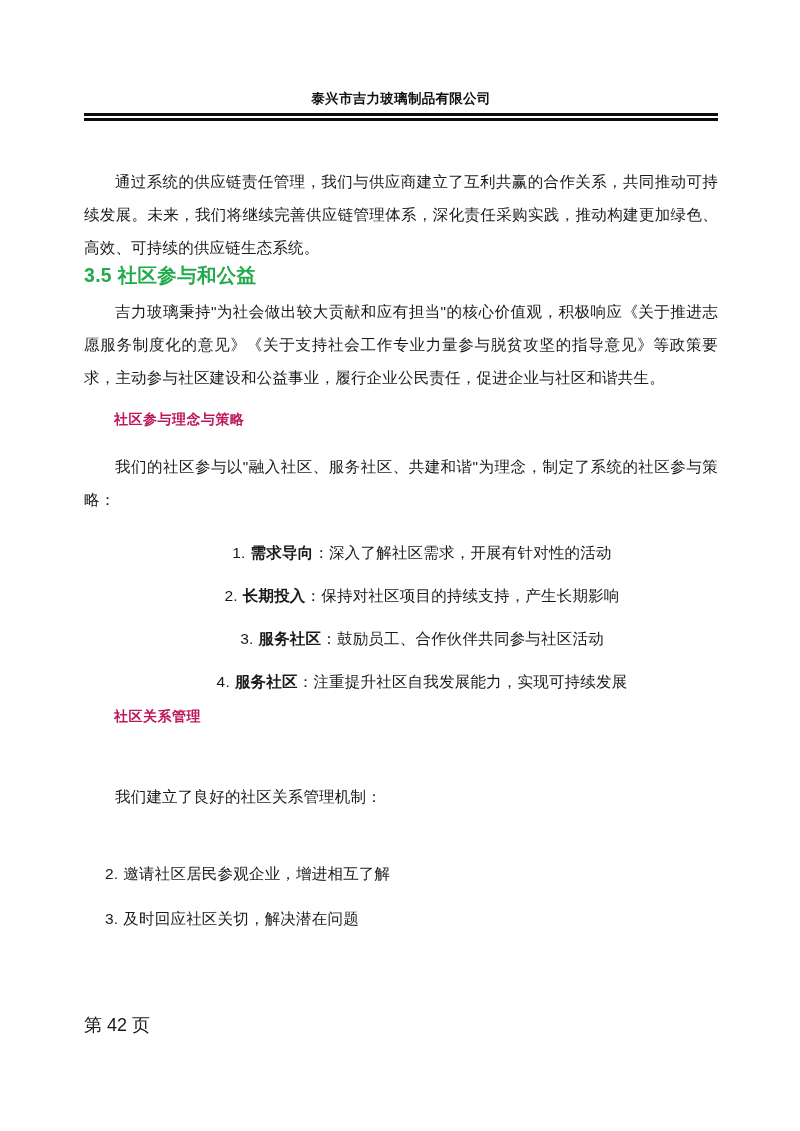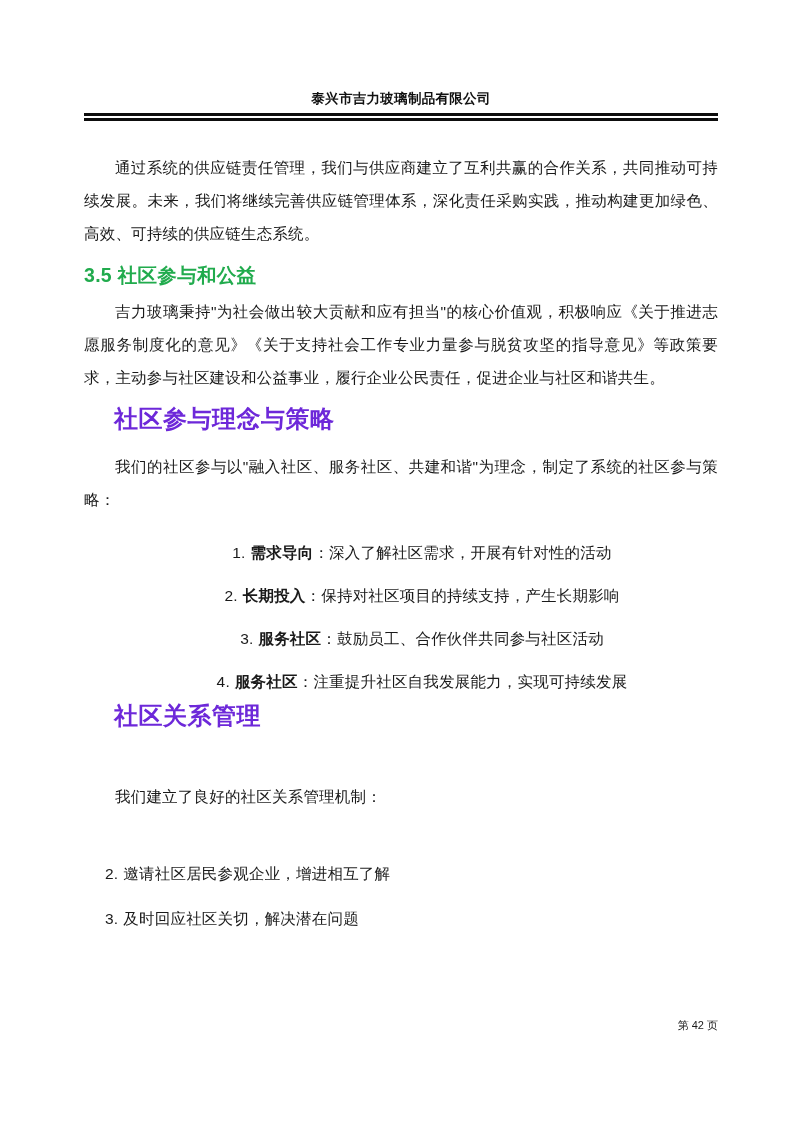--- a/index.html
+++ b/index.html
@@ -31,36 +31,36 @@
   }
 
   .para {
     font-size: 15.5px;
     line-height: 33px;
     letter-spacing: 0.2px;
     text-align: justify;
   }
   .indent { text-indent: 31px; }
 
-  .p1 { top: 151px; }
+  .p1 { top: 165px; }
   .section-heading {
     top: 260px;
     font-size: 19.5px;
     line-height: 30px;
     font-weight: bold;
     color: var(--accent-green, #21ab4d);
     letter-spacing: 0.3px;
   }
   .p2 { top: 295px; }
 
   .subheading {
-    font-size: 24px;
+    font-size: 14px;
     line-height: 30px;
     font-weight: bold;
-    color: #6d28d9;
+    color: #be185d;
     padding-left: 30px;
     letter-spacing: 0.5px;
   }
   .sub1 { top: 404px; }
   .p3 { top: 450px; }
 
   .doc-list { padding-left: 21px; }
   .list1 { top: 536px; text-align: center; }
   .list2 { top: 857px; }
   .doc-list .item {
@@ -71,22 +71,22 @@
   .list1 .item { margin-bottom: 10px; }
   .list2 .item { margin-bottom: 12px; }
   .item .num { margin-right: 5px; }
   .item .label { font-weight: bold; }
 
   .sub2 { top: 701px; }
   .p4 { top: 780px; }
 
   .page-number {
     top: 1015px;
-    text-align: right;
-    font-size: 11px;
+    text-align: left;
+    font-size: 18px;
     line-height: 20px;
     color: #1a1a1a;
   }
 </style>
 </head>
 <body>
 
 <div class="page">
 
   <div class="blk company-name">泰兴市吉力玻璃制品有限公司</div>

